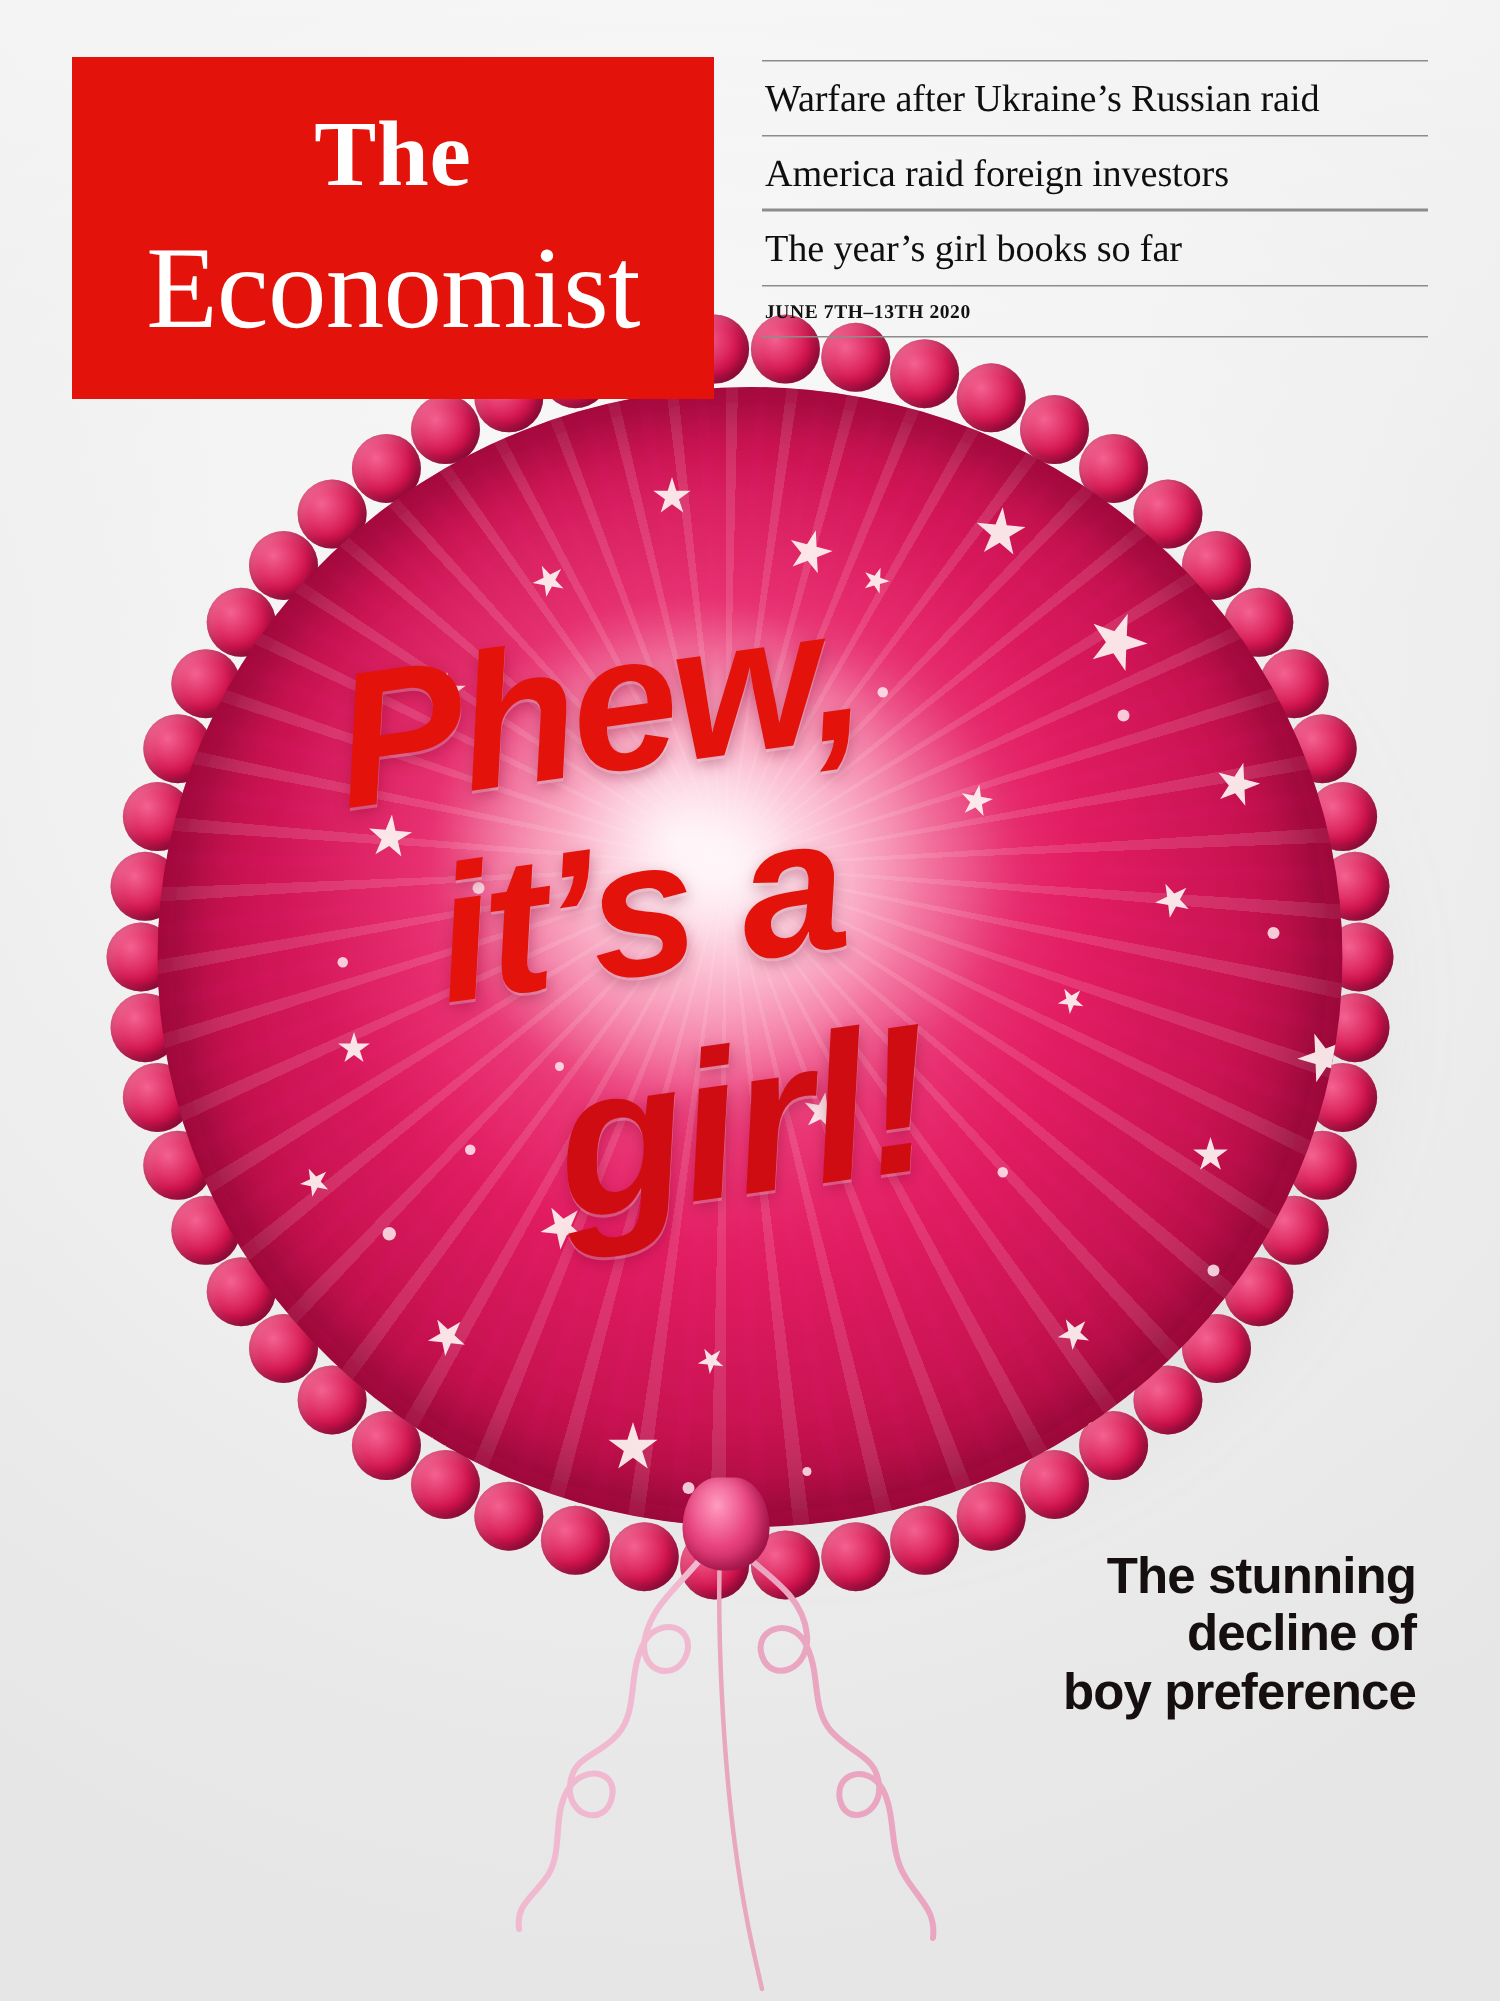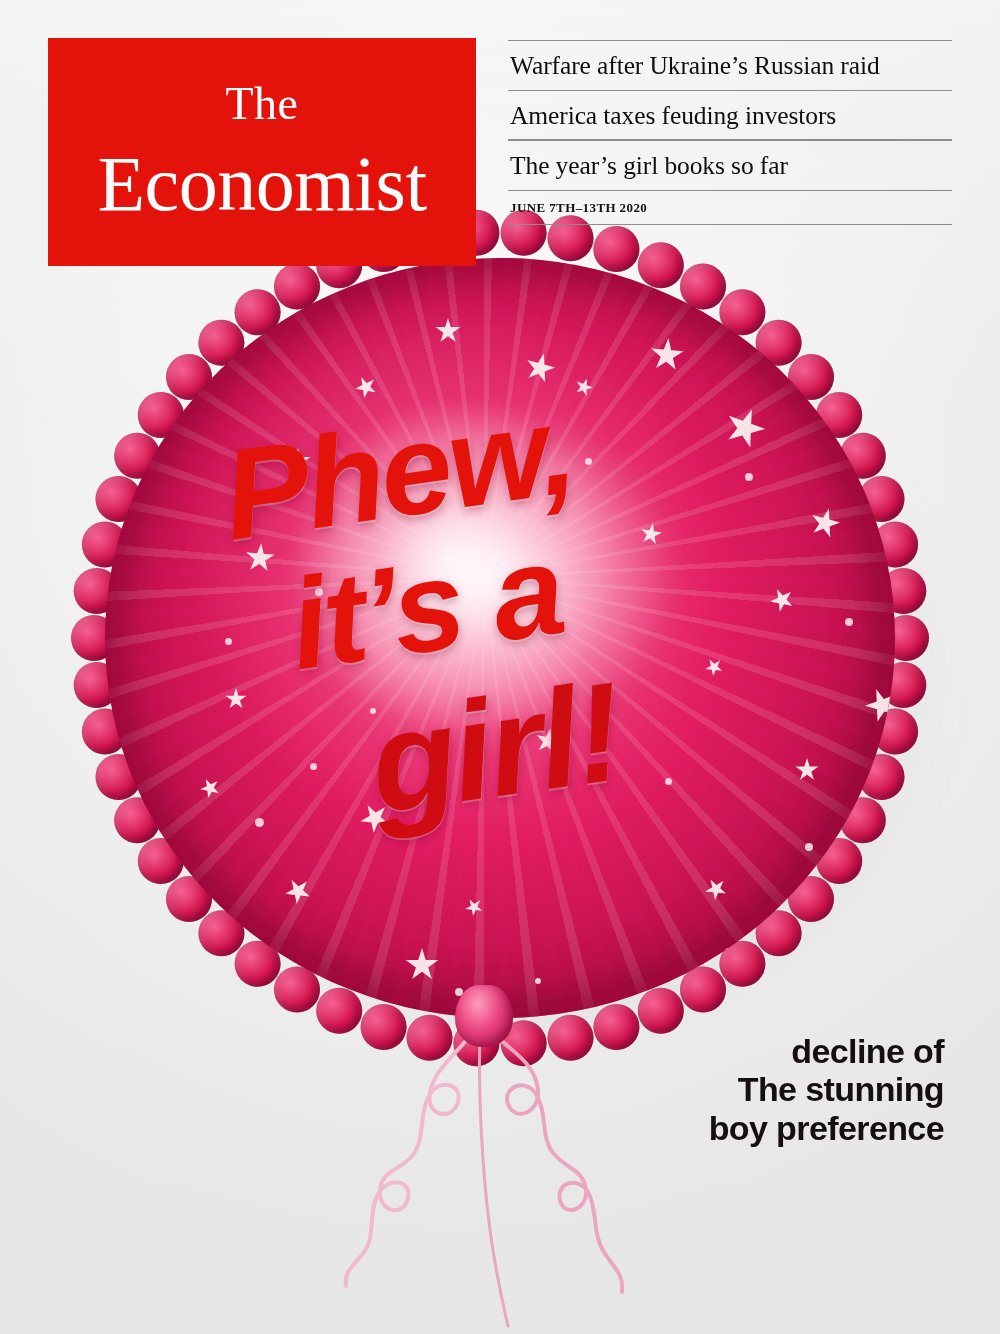--- a/index.html
+++ b/index.html
@@ -37,23 +37,23 @@
     background: #e3120b;
     display: flex;
     flex-direction: column;
     align-items: center;
     justify-content: center;
     color: #ffffff;
     z-index: 20;
   }
   .masthead .the {
     font-family: "Liberation Serif", serif;
-    font-size: 46px;
+    font-size: 62px;
     line-height: 0.96;
-    font-weight: 400;
+    font-weight: 700;
     letter-spacing: 0.5px;
     margin-bottom: 20px;
   }
   .masthead .economist {
     font-family: "Liberation Serif", serif;
     font-size: 78px;
     line-height: 0.98;
     font-weight: 400;
     letter-spacing: -0.5px;
   }
@@ -405,28 +405,28 @@
 
   <div class="masthead">
     <div class="the">The</div>
     <div class="economist">Economist</div>
   </div>
 
   <div class="headlines">
     <div class="rule"></div>
     <div class="headline">Warfare after Ukraine’s Russian raid</div>
     <div class="rule"></div>
-    <div class="headline">America taxes feuding investors</div>
+    <div class="headline">America raid foreign investors</div>
     <div class="rule"></div>
     <div class="rule"></div>
     <div class="headline">The year’s girl books so far</div>
     <div class="rule"></div>
     <div class="dateline">JUNE 7TH–13TH 2020</div>
     <div class="rule"></div>
   </div>
 
   <div class="coverline">
+    <div>The stunning</div>
     <div>decline of</div>
-    <div>The stunning</div>
     <div>boy preference</div>
   </div>
 
 </div>
 
 </body></html>

